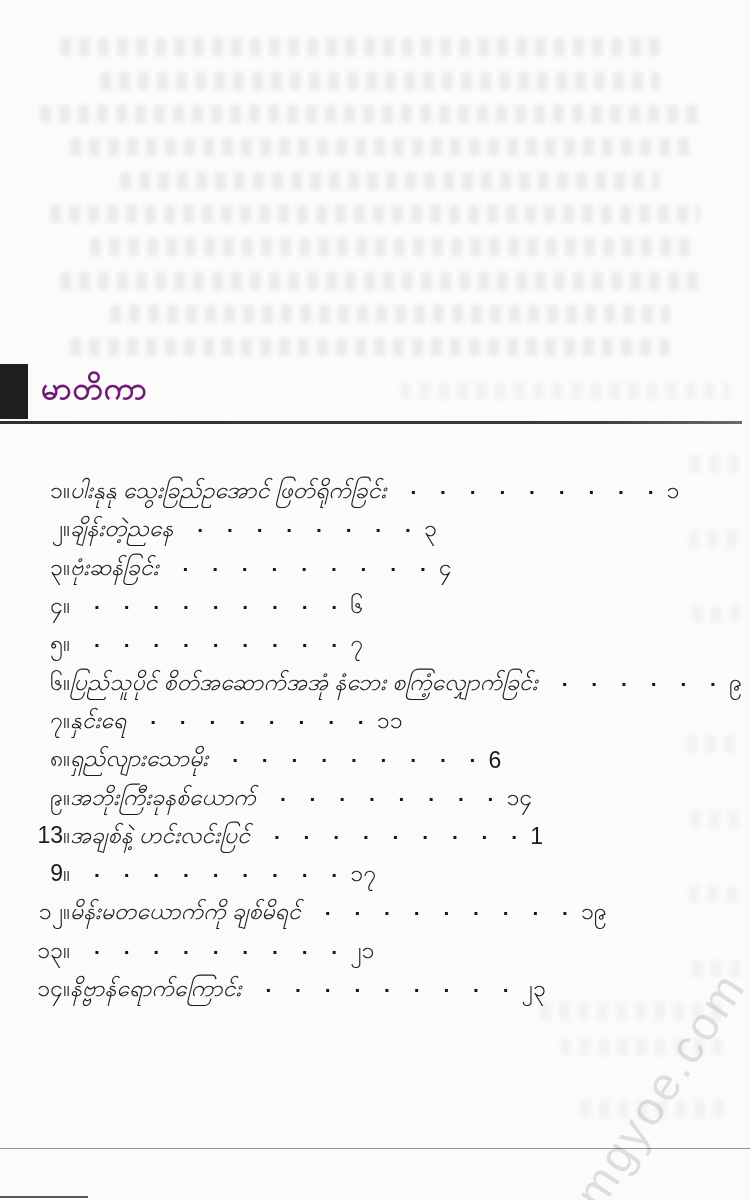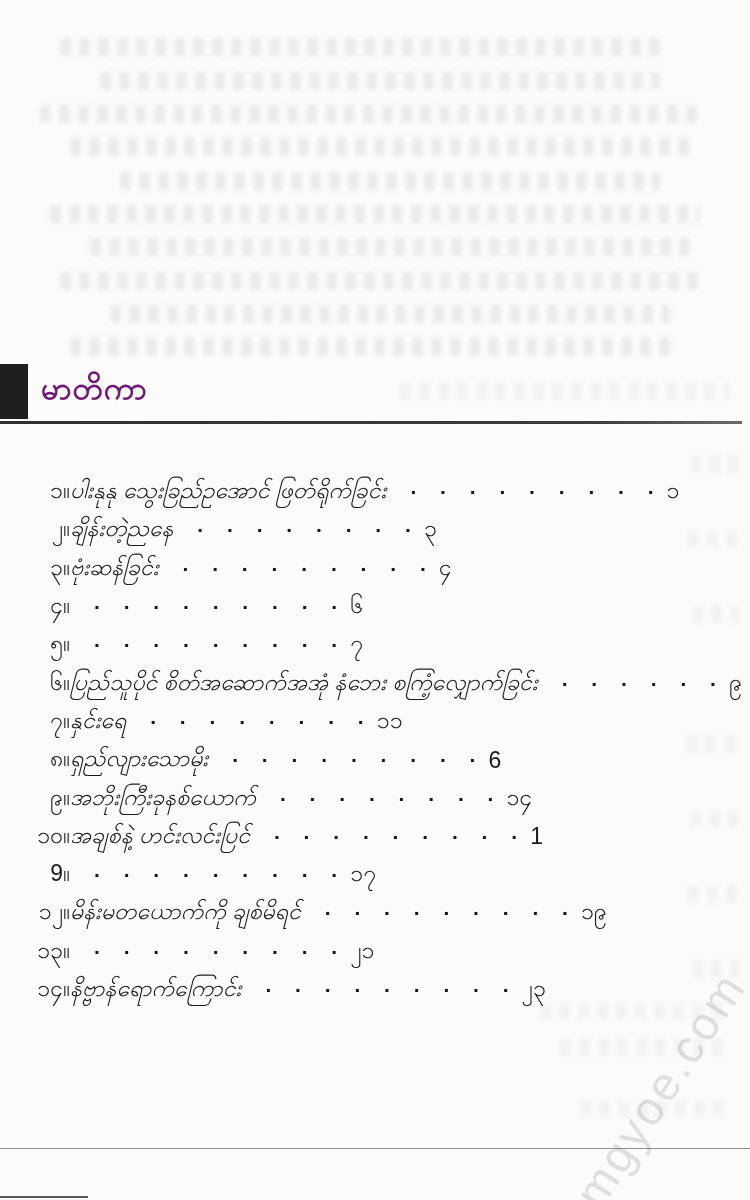--- a/index.html
+++ b/index.html
@@ -142,21 +142,21 @@
     <span class="toc-dots">. . . . . . . . .</span>
     <span class="toc-page">6</span>
   </div>
   <div class="toc-row">
     <span class="toc-num">၉။</span>
     <span class="toc-title">အဘိုးကြီးခုနစ်ယောက်</span>
     <span class="toc-dots">. . . . . . . .</span>
     <span class="toc-page">၁၄</span>
   </div>
   <div class="toc-row">
-    <span class="toc-num">၁၀။</span>
+    <span class="toc-num">13။</span>
     <span class="toc-title">အချစ်နဲ့ ဟင်းလင်းပြင်</span>
     <span class="toc-dots">. . . . . . . . .</span>
     <span class="toc-page">1</span>
   </div>
   <div class="toc-row">
     <span class="toc-num">9။</span>
     <span class="toc-dots">. . . . . . . . .</span>
     <span class="toc-page">၁၇</span>
   </div>
   <div class="toc-row">

